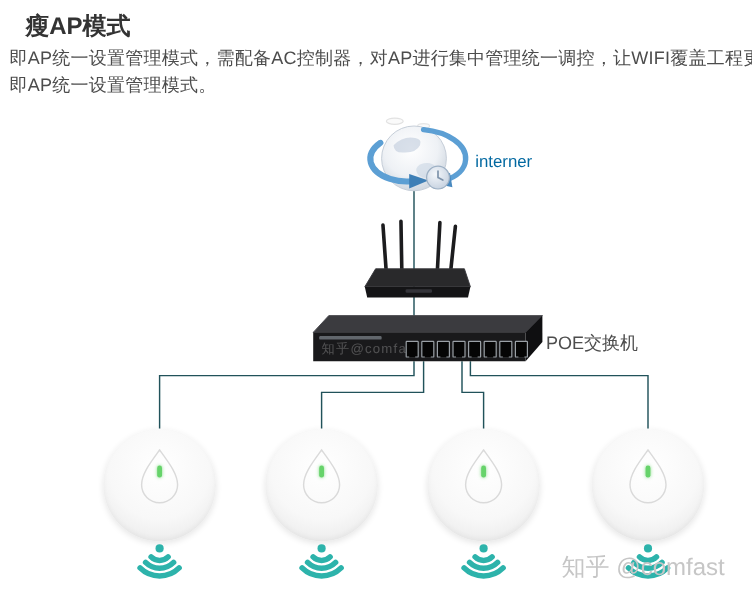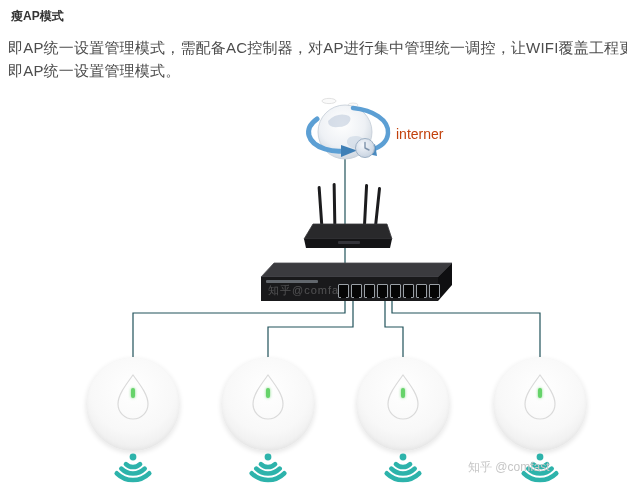--- a/index.html
+++ b/index.html
@@ -2,33 +2,33 @@
 <html><head>
 <meta charset="utf-8">
 <style>
   html,body{margin:0;padding:0;background:#fff;}
   .canvas{
     position:relative;width:627px;height:494px;background:#ffffff;overflow:hidden;
     font-family:"Liberation Sans","DejaVu Sans",sans-serif;
   }
   
   .page-title{
-    position:absolute;left:11px;top:8px;font-size:12px;font-weight:bold;color:#333;
+    position:absolute;left:21px;top:8px;font-size:20px;font-weight:bold;color:#333;
   }
   .desc-line{position:absolute;left:8px;font-size:15px;color:#4c4c4c;white-space:nowrap;letter-spacing:0.2px;}
   .desc-line.l1{top:39px;}
   .desc-line.l2{top:62px;}
 
   
   .lines-svg{position:absolute;left:0;top:0;z-index:1;}
   .lines-svg path{stroke:#21525a;stroke-width:1.2;fill:none;}
 
   
   .dev-label{position:absolute;color:#4d4d4d;z-index:3;white-space:nowrap;}
-  .lbl-internet{left:396px;top:126px;font-size:14px;color:#c2410c;}
+  .lbl-internet{left:396px;top:126px;font-size:14px;color:#0369a1;}
   .lbl-ac{left:398px;top:219px;font-size:15px;}
   .lbl-poe{left:455px;top:277px;font-size:15px;}
 
   
   .globe{position:absolute;left:295px;top:93px;z-index:2;}
 
   
   .router{position:absolute;left:300px;top:183px;width:96px;height:68px;z-index:2;}
   .antenna{position:absolute;width:3px;background:#1c1c1e;border-radius:2px 2px 0 0;}
   .ant1{left:19px;top:3px;height:42px;transform:rotate(-4deg);}
@@ -56,21 +56,21 @@
   .ap-led{position:absolute;left:45px;top:31px;width:4px;height:10px;border-radius:2px;
     background:#66d36a;box-shadow:0 0 3px rgba(102,211,106,.85);}
 
   
   .wifi{position:absolute;top:452px;z-index:2;}
   .wifi.w1{left:111px;} .wifi.w2{left:246px;} .wifi.w3{left:381px;} .wifi.w4{left:518px;}
   .wifi path{stroke:#2db3ab;stroke-width:4.6;stroke-linecap:round;fill:none;}
   .wifi circle{fill:#2db3ab;}
 
   
-  .watermark{position:absolute;left:468px;top:459px;font-size:12px;color:#c6c6c6;z-index:3;white-space:nowrap;}
+  .watermark{position:absolute;left:468px;top:459px;font-size:20px;color:#c6c6c6;z-index:3;white-space:nowrap;}
 </style>
 </head>
 <body>
 
 <div class="canvas">
 
   <div class="page-title">瘦AP模式</div>
   <div class="desc-line l1">即AP统一设置管理模式，需配备AC控制器，对AP进行集中管理统一调控，让WIFI覆盖工程更加简洁有序。</div>
   <div class="desc-line l2">即AP统一设置管理模式。</div>
 
@@ -139,20 +139,21 @@
       <div class="port"></div>
       <div class="port"></div>
       <div class="port"></div>
       <div class="port"></div>
       <div class="port"></div>
       <div class="port"></div>
       <div class="port"></div>
       <div class="port"></div>
     </div>
   </div>
+  <div class="dev-label lbl-poe">POE交换机</div>
 
   <div class="ap p1">
     <svg width="48" height="62" viewBox="0 0 48 62">
       <path d="M24,3 C32,14 39,23 39,32 a15,15 0 1 1 -30,0 C9,23 16,14 24,3 Z" fill="none" stroke="#dadada" stroke-width="1.2"></path>
     </svg>
     <div class="ap-led"></div>
   </div>
   <div class="ap p2">
     <svg width="48" height="62" viewBox="0 0 48 62">
       <path d="M24,3 C32,14 39,23 39,32 a15,15 0 1 1 -30,0 C9,23 16,14 24,3 Z" fill="none" stroke="#dadada" stroke-width="1.2"></path>

